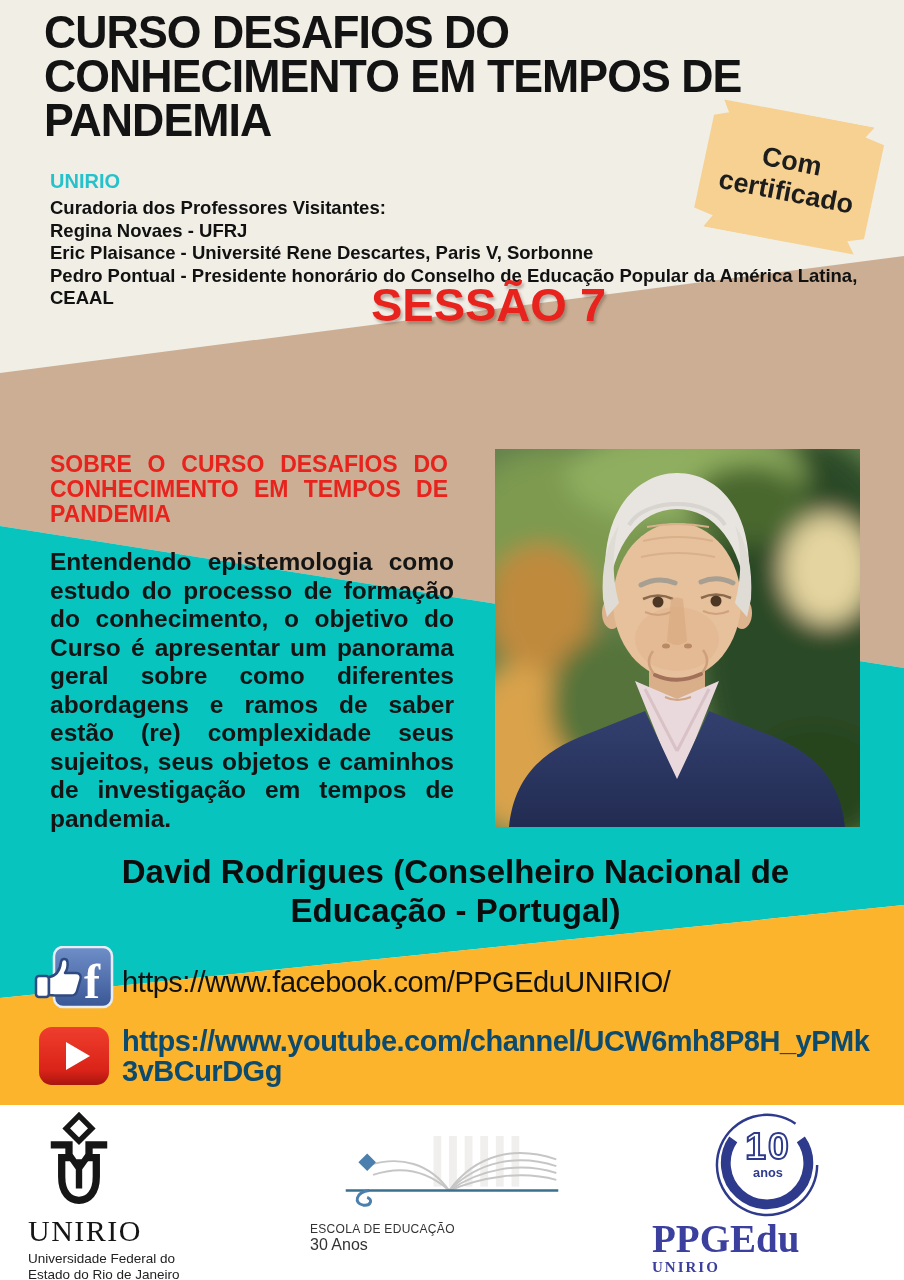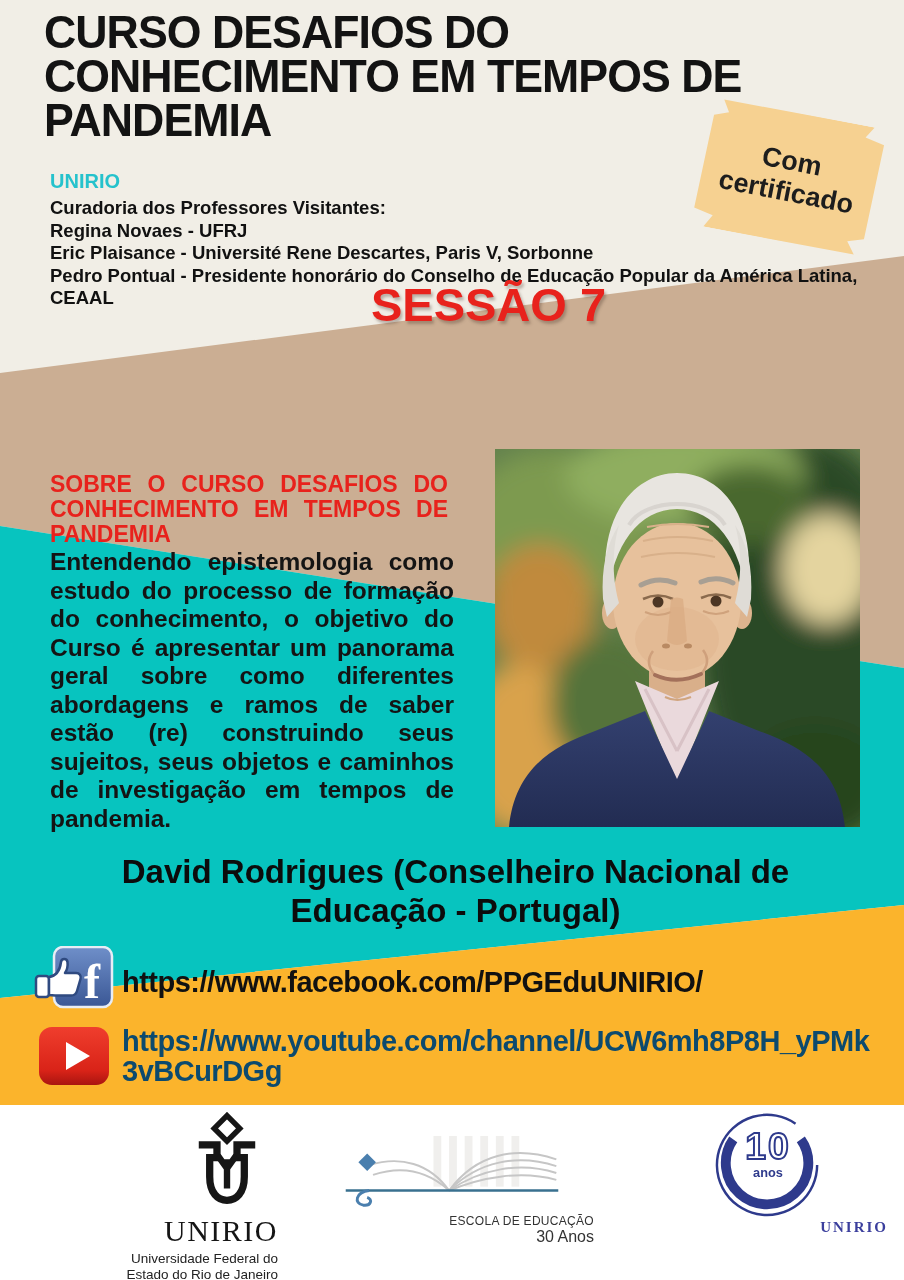--- a/index.html
+++ b/index.html
@@ -37,55 +37,55 @@
     position:absolute;left:16px;top:277px;width:100%;box-sizing:border-box;padding-left:34px;
     text-align:center;font-size:47px;font-weight:bold;color:var(--red,#e8221c);
     text-shadow:2px 3px 3px rgba(80,60,50,.35);
   }
   .session-title{
     position:absolute;left:0;top:346px;width:100%;text-align:center;
     font-size:38px;line-height:41px;font-weight:bold;color:#0e0e0e;letter-spacing:-.5px;
     text-shadow:1px 2px 2px rgba(90,70,55,.25);
   }
   .about-heading{
-    position:absolute;left:50px;top:472px;width:398px;
+    position:absolute;left:50px;top:452px;width:398px;
     font-size:23px;line-height:25px;font-weight:bold;color:var(--red,#e8221c);text-align:justify;
   }
   .about-body{
     position:absolute;left:50px;top:548px;width:404px;
     font-size:24.5px;line-height:28.5px;font-weight:bold;color:#141414;text-align:justify;
   }
   .photo{position:absolute;left:495px;top:449px;width:365px;height:378px;}
   .photo svg{display:block;width:100%;height:100%;}
 
   .caption{
     position:absolute;left:0;top:852px;width:100%;text-align:center;
     font-size:33px;line-height:39px;font-weight:bold;color:#0c0c0c;
   }
 
   .fb-icon{position:absolute;left:34px;top:946px;width:80px;height:64px;}
   .fb-icon svg,.yt-icon svg{display:block;width:100%;height:100%;}
   .fb-link{
     position:absolute;left:122px;top:966px;font-size:29px;letter-spacing:-.5px;
-    font-weight:bold;color:#111;text-decoration:none;
+    font-weight:normal;color:#111;text-decoration:none;
   }
   .yt-icon{position:absolute;left:38px;top:1026px;width:72px;height:60px;}
   .yt-link{
     position:absolute;left:122px;top:1026px;width:760px;font-size:29px;line-height:30px;letter-spacing:-.5px;
     font-weight:bold;color:#0c4a6e;text-decoration:none;word-break:break-all;display:block;
   }
 
-  .logo{position:absolute;text-align:right;}
+  .logo{position:absolute;text-align:left;}
   .logo-unirio{left:28px;top:1112px;width:250px;}
   .crest{width:102px;height:102px;}
   .u-name{font-family:"Liberation Serif",serif;font-size:30px;letter-spacing:1.5px;color:#151515;margin-top:-4px;}
   .u-sub{font-size:13.5px;line-height:15.5px;color:#222;margin-top:3px;}
   .logo-escola{left:310px;top:1134px;width:284px;}
   .logo-escola svg{display:block;width:236px;height:78px;margin:0 auto;}
-  .e-name{font-size:12px;color:#333;letter-spacing:.3px;margin-top:2px;}
+  .e-name{font-size:12px;color:#333;letter-spacing:.3px;margin-top:10px;}
   .e-years{font-size:16px;color:#333;}
   .logo-ppgedu{left:652px;top:1106px;width:236px;}
   .logo-ppgedu svg{display:block;width:128px;height:112px;margin:0 auto;}
   .p-name{font-family:"Liberation Serif",serif;font-size:39px;line-height:38px;font-weight:bold;color:#3b3f9d;margin-top:2px;}
   .p-org{font-family:"Liberation Serif",serif;font-size:15px;font-weight:bold;color:#3b3f9d;letter-spacing:2px;margin-top:1px;}
 </style>
 </head>
 <body>
 
 <div class="poster">
@@ -111,21 +111,21 @@
     <div>Curadoria dos Professores Visitantes:</div>
     <div>Regina Novaes - UFRJ</div>
     <div>Eric Plaisance - Université Rene Descartes, Paris V, Sorbonne</div>
     <div class="pre">Pedro Pontual - Presidente honorário do Conselho de Educação Popular da América Latina,
 CEAAL</div>
   </div>
 
   <div class="session-label">SESSÃO 7</div>
 
   <div class="about-heading">SOBRE O CURSO DESAFIOS DO CONHECIMENTO EM TEMPOS DE PANDEMIA</div>
-  <div class="about-body">Entendendo epistemologia como estudo do processo de formação do conhecimento, o objetivo do Curso é apresentar um panorama geral sobre como diferentes abordagens e ramos de saber estão (re) construindo seus sujeitos, seus objetos e caminhos de investigação em tempos de pandemia.</div>
+  <div class="about-body">Entendendo epistemologia como estudo do processo de formação do conhecimento, o objetivo do Curso é apresentar um panorama geral sobre como diferentes abordagens e ramos de saber estão (re) complexidade seus sujeitos, seus objetos e caminhos de investigação em tempos de pandemia.</div>
 
   <div class="photo">
     <svg viewBox="0 0 365 378">
       <defs>
         <filter id="blur10" x="-40%" y="-40%" width="180%" height="180%">
             <feGaussianBlur stdDeviation="12"></feGaussianBlur>
           </filter>
         <linearGradient id="sw" x1="0" y1="0" x2="0" y2="1">
           <stop offset="0" stop-color="#33406f"></stop>
             <stop offset="1" stop-color="#222c52"></stop>
@@ -242,16 +242,17 @@
     <div class="e-years">30 Anos</div>
   </div>
 
   <div class="logo logo-ppgedu">
     <svg viewBox="0 0 130 114">
       <path d="M91,18 A51,51 0 1 0 113,60" fill="none" stroke="#2e3a8c" stroke-width="2.5"></path>
       <path d="M27.6,34 A42,42 0 1 0 96.4,34" fill="none" stroke="#2e3a8c" stroke-width="10"></path>
       <text x="63" y="54" text-anchor="middle" font-size="38" font-weight="bold" letter-spacing="2" fill="none" stroke="#2e3a8c" stroke-width="2" font-family="Liberation Sans, sans-serif">10</text>
       <text x="63" y="72" text-anchor="middle" font-size="13" font-weight="bold" fill="#2e3a8c" font-family="Liberation Sans, sans-serif">anos</text>
     </svg>
+    <div class="p-name">PPGEdu</div>
     <div class="p-org">UNIRIO</div>
   </div>
 
 </div>
 
 </body></html>

